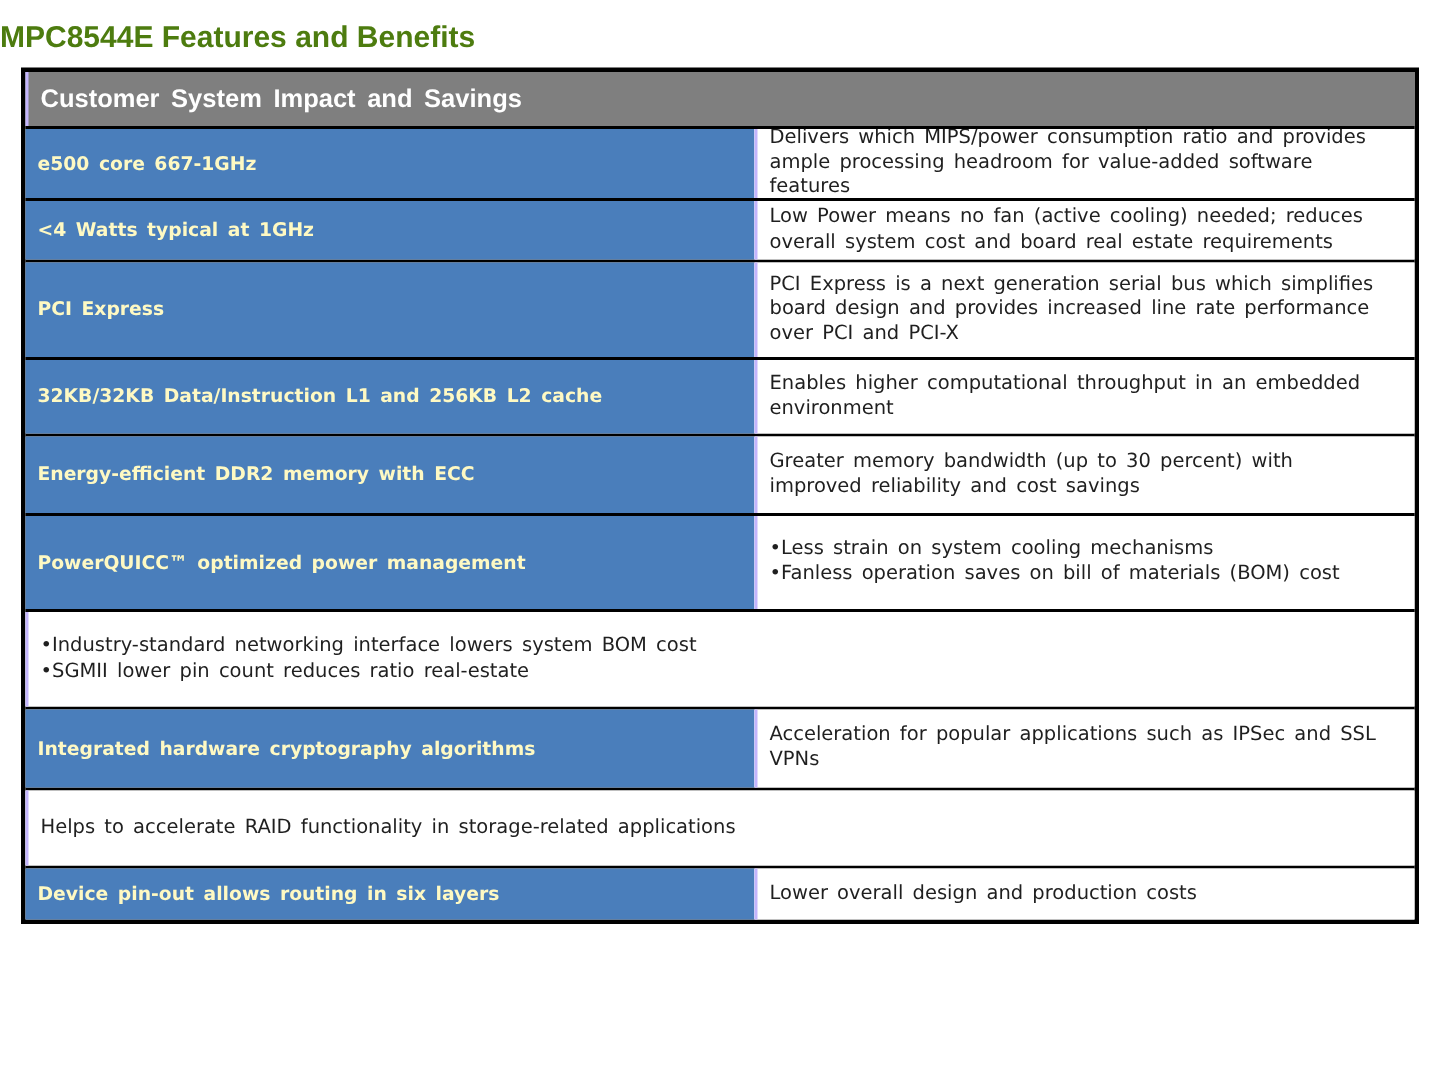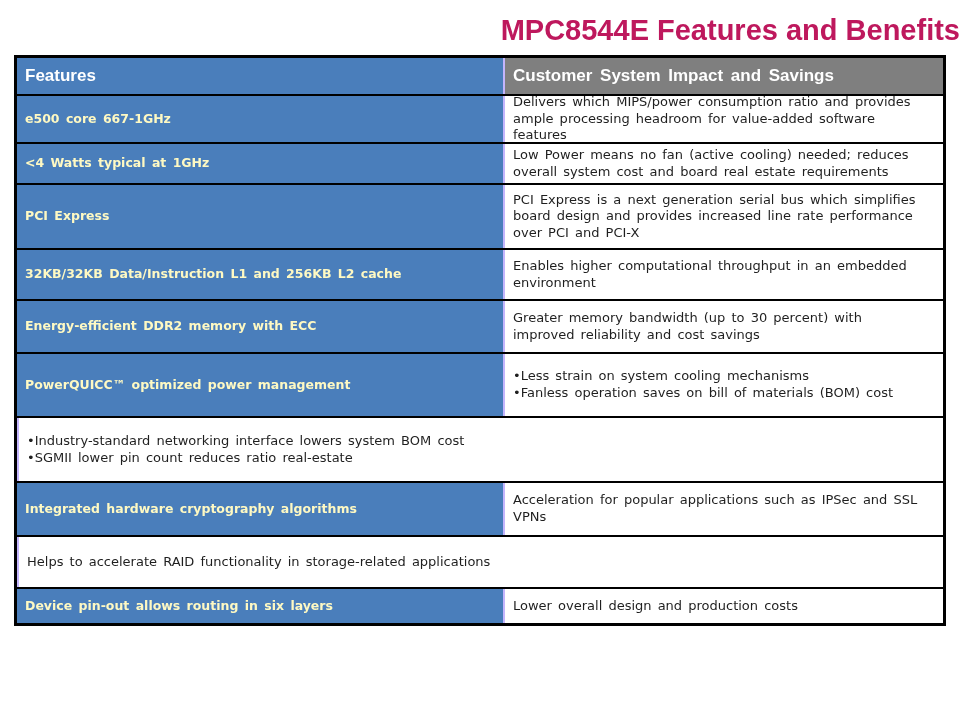--- a/index.html
+++ b/index.html
@@ -12,25 +12,25 @@
     font-family: "DejaVu Sans", sans-serif;
   }
   .slide {
     position: relative;
     width: 960px;
     height: 720px;
     background: #ffffff;
   }
   .slide-title {
     margin: 14px 0 0 0;
-    text-align: right;
+    text-align: left;
     font-family: "Liberation Sans", sans-serif;
     font-weight: bold;
-    font-size: 29px;
-    color: #be185d;
+    font-size: 20px;
+    color: #4d7c0f;
     letter-spacing: 0px;
   }
   .tbl {
     box-sizing: border-box;
     width: 932px;
     margin: 8px auto 0 auto;
     border: 3px solid #000000;
     background: #ffffff;
   }
   .row {
@@ -81,21 +81,20 @@
   }
 </style>
 </head>
 <body>
 
 <div class="slide">
   <h1 class="slide-title">MPC8544E Features and Benefits</h1>
 
   <div class="tbl">
     <div class="row header" style="height:38px">
-      <div class="cell feat">Features</div>
       <div class="cell ben">Customer System Impact and Savings</div>
     </div>
 
     <div class="row" style="height:48px">
       <div class="cell feat">e500 core 667-1GHz</div>
       <div class="cell ben">Delivers which MIPS/power consumption ratio and provides ample processing headroom for value-added software features</div>
     </div>
 
     <div class="row" style="height:41px">
       <div class="cell feat">&lt;4 Watts typical at 1GHz</div>

